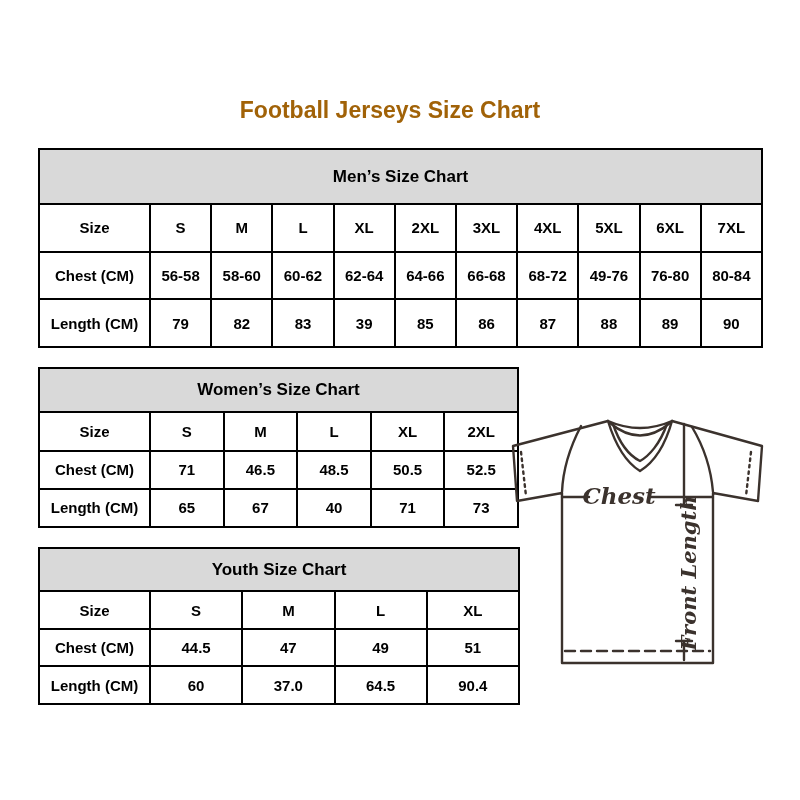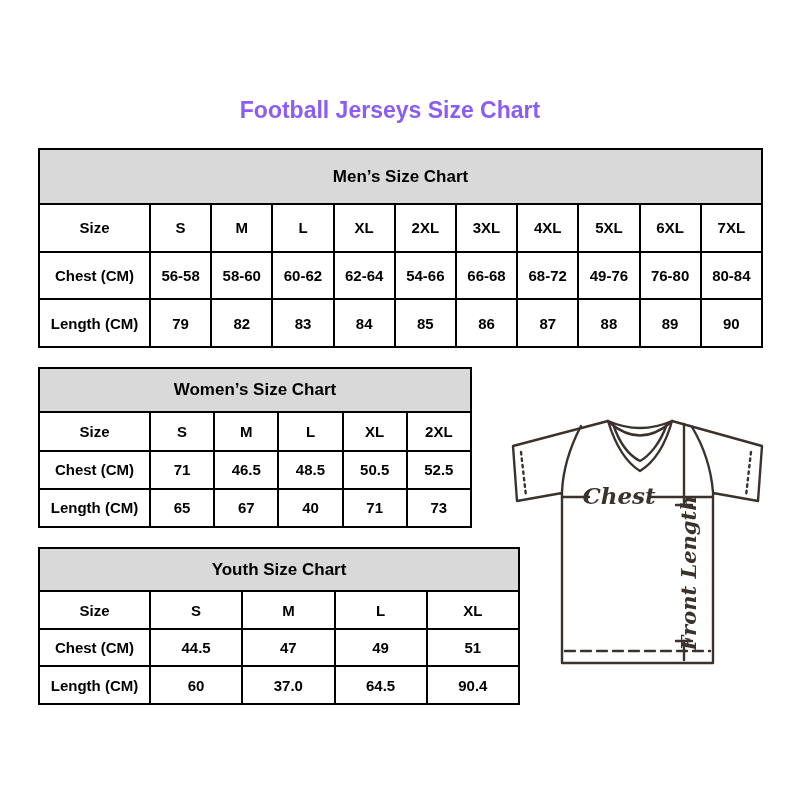--- a/index.html
+++ b/index.html
@@ -3,25 +3,25 @@
 <meta charset="utf-8">
 <style>
   html,body{margin:0;padding:0;}
   body{
     width:800px;height:800px;position:relative;background:#ffffff;
     font-family:"Liberation Sans",sans-serif;color:#000;
     overflow:hidden;
   }
   .page-title{
     position:absolute;top:97px;left:0;width:780px;
-    text-align:center;font-size:23px;font-weight:bold;color:#8b5cf6;
+    text-align:center;font-size:23px;font-weight:bold;color:#a16207;
   }
   .tbl-wrap{position:absolute;}
   .tbl-wrap.men{left:38px;top:148px;width:725px;height:200px;}
-  .tbl-wrap.women{left:38px;top:367px;width:434px;height:161px;border-radius:16px;}
+  .tbl-wrap.women{left:38px;top:367px;width:481px;height:161px;border-radius:16px;}
   .tbl-wrap.youth{left:38px;top:547px;width:482px;height:158px;}
   table.size-table{
     border-collapse:collapse;table-layout:fixed;
     width:100%;height:100%;
   }
   table.size-table td{
     border:2px solid #000;text-align:center;vertical-align:middle;
     font-weight:bold;font-size:15px;padding:0;overflow:hidden;
     background:#fff;
   }
@@ -73,33 +73,33 @@
           <td>5XL</td>
           <td>6XL</td>
           <td>7XL</td>
         </tr>
         <tr>
           <td class="label-cell">Chest (CM)</td>
           <td>56-58</td>
           <td>58-60</td>
           <td>60-62</td>
           <td>62-64</td>
-          <td>54-66</td>
+          <td>64-66</td>
           <td>66-68</td>
           <td>68-72</td>
           <td>49-76</td>
           <td>76-80</td>
           <td>80-84</td>
         </tr>
         <tr>
           <td class="label-cell">Length (CM)</td>
           <td>79</td>
           <td>82</td>
           <td>83</td>
-          <td>84</td>
+          <td>39</td>
           <td>85</td>
           <td>86</td>
           <td>87</td>
           <td>88</td>
           <td>89</td>
           <td>90</td>
         </tr>
       </tbody>
   </table>
 </div>

